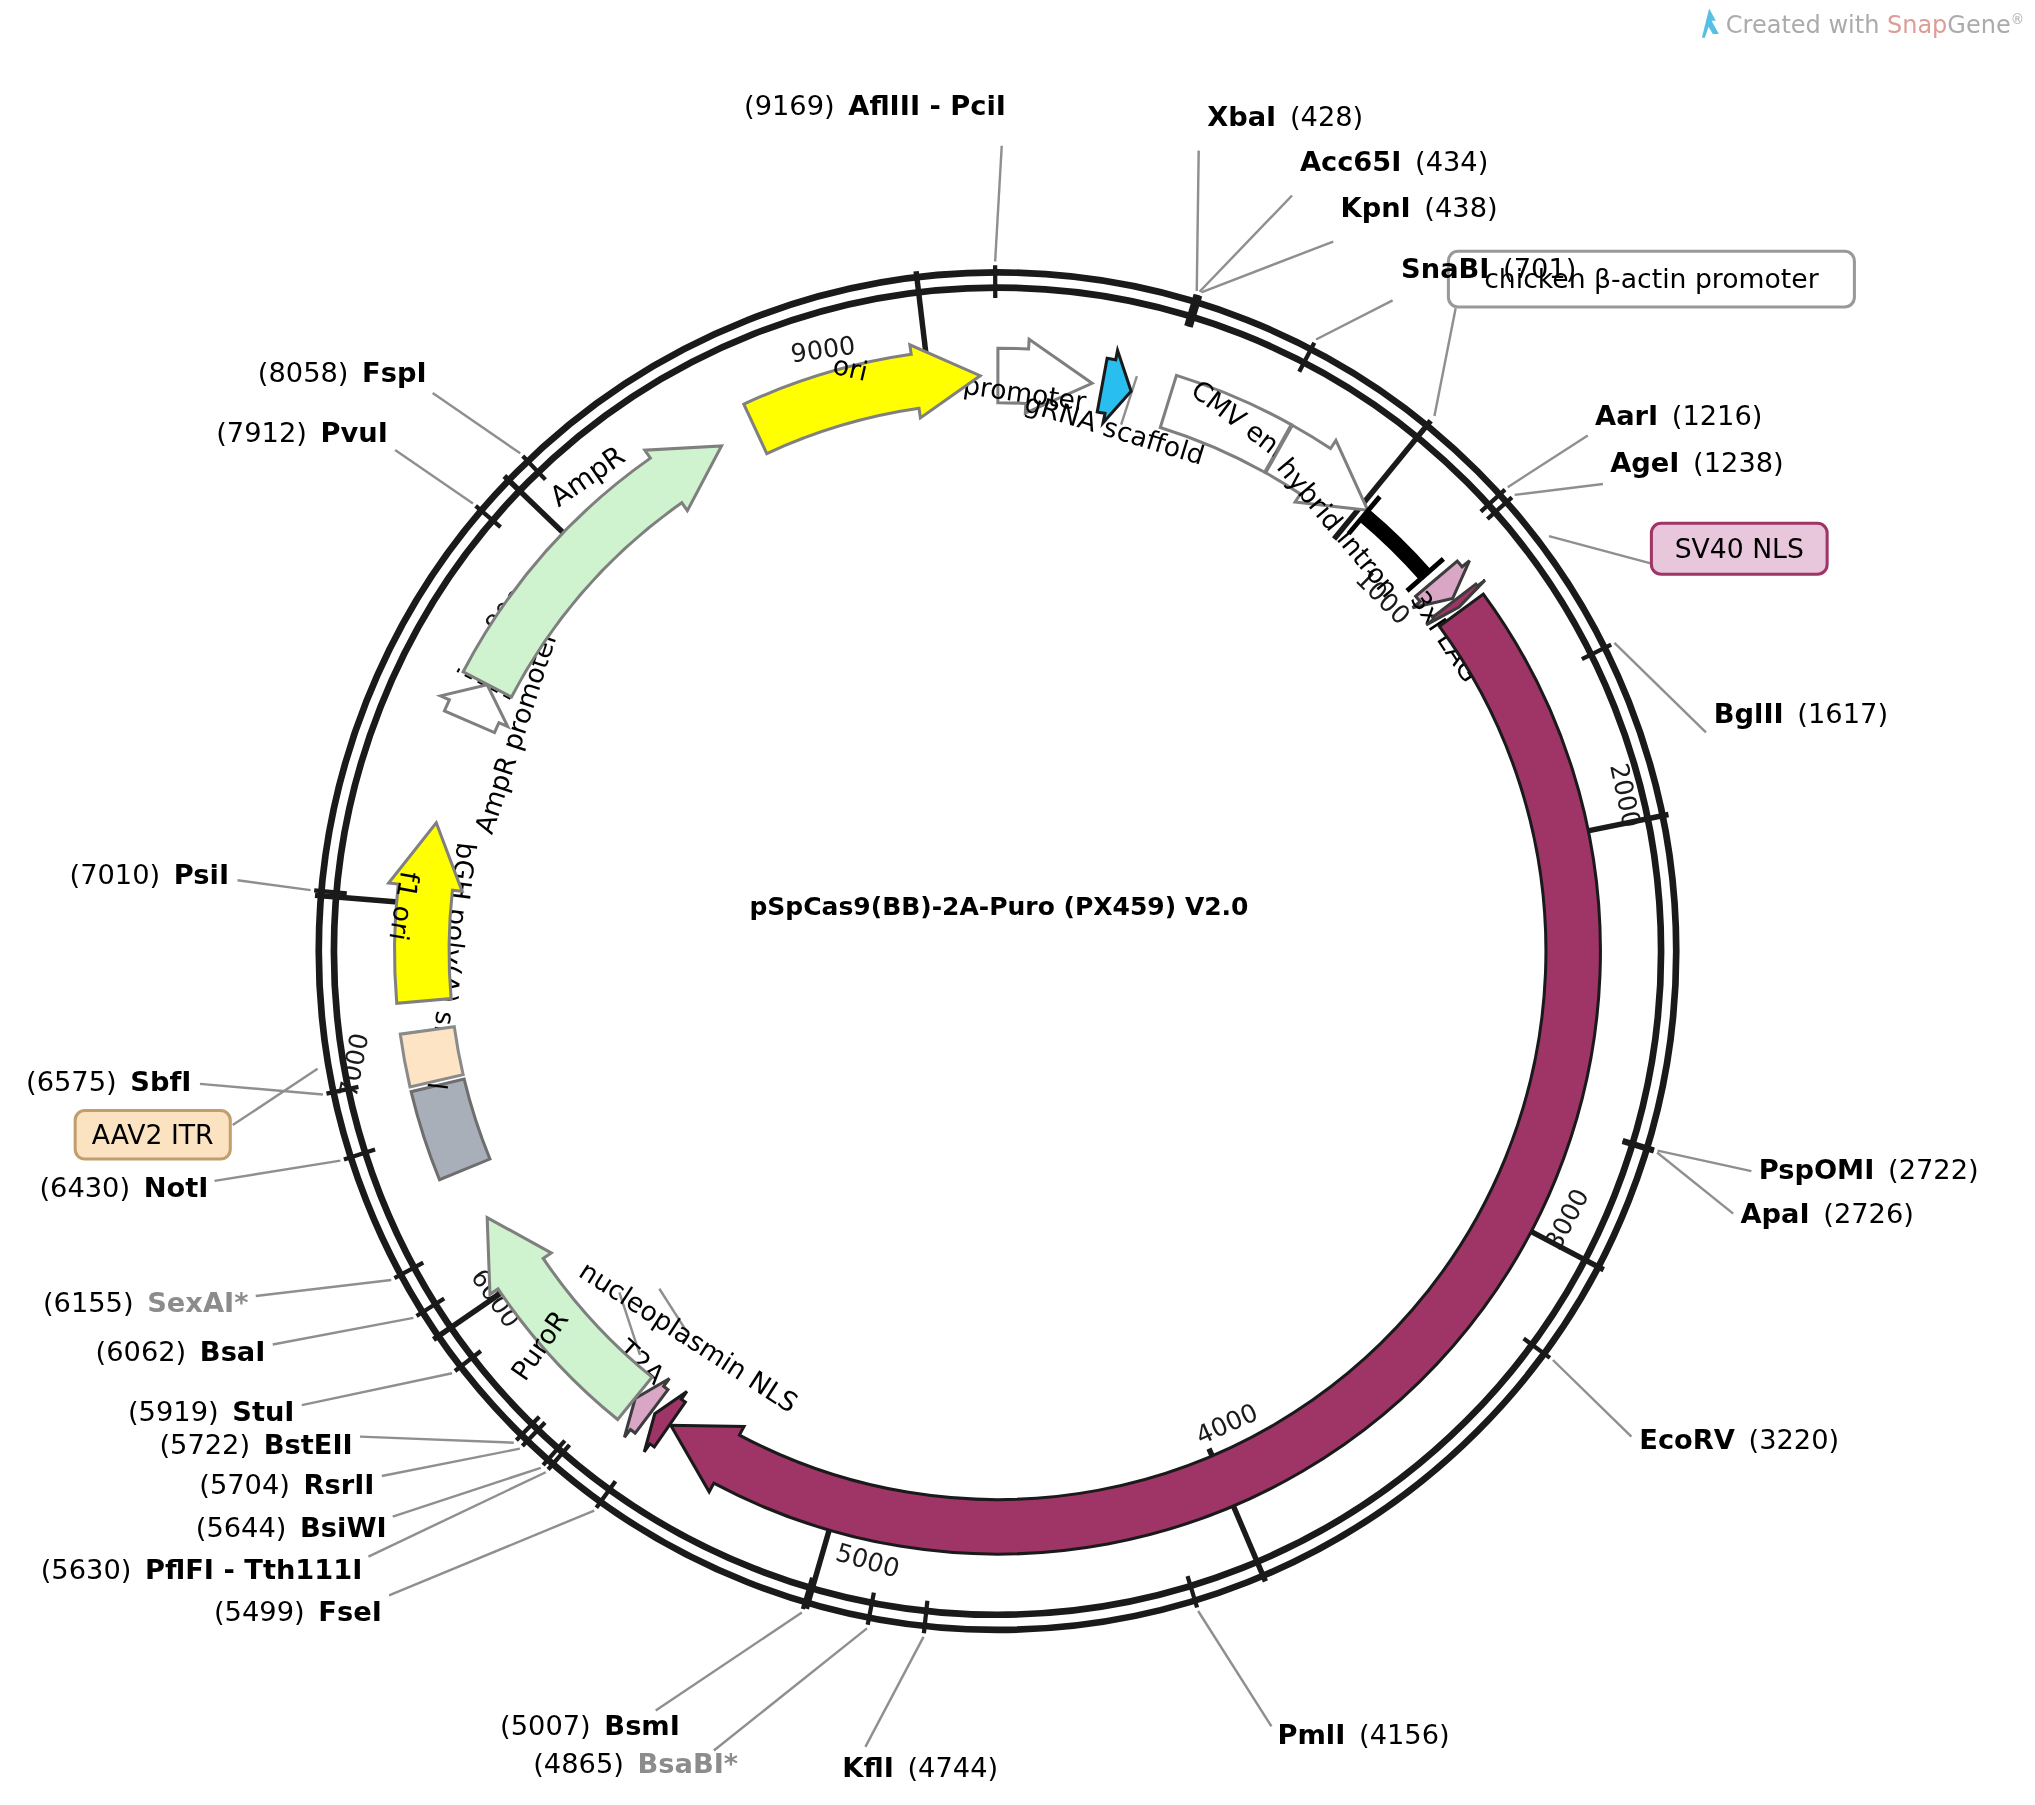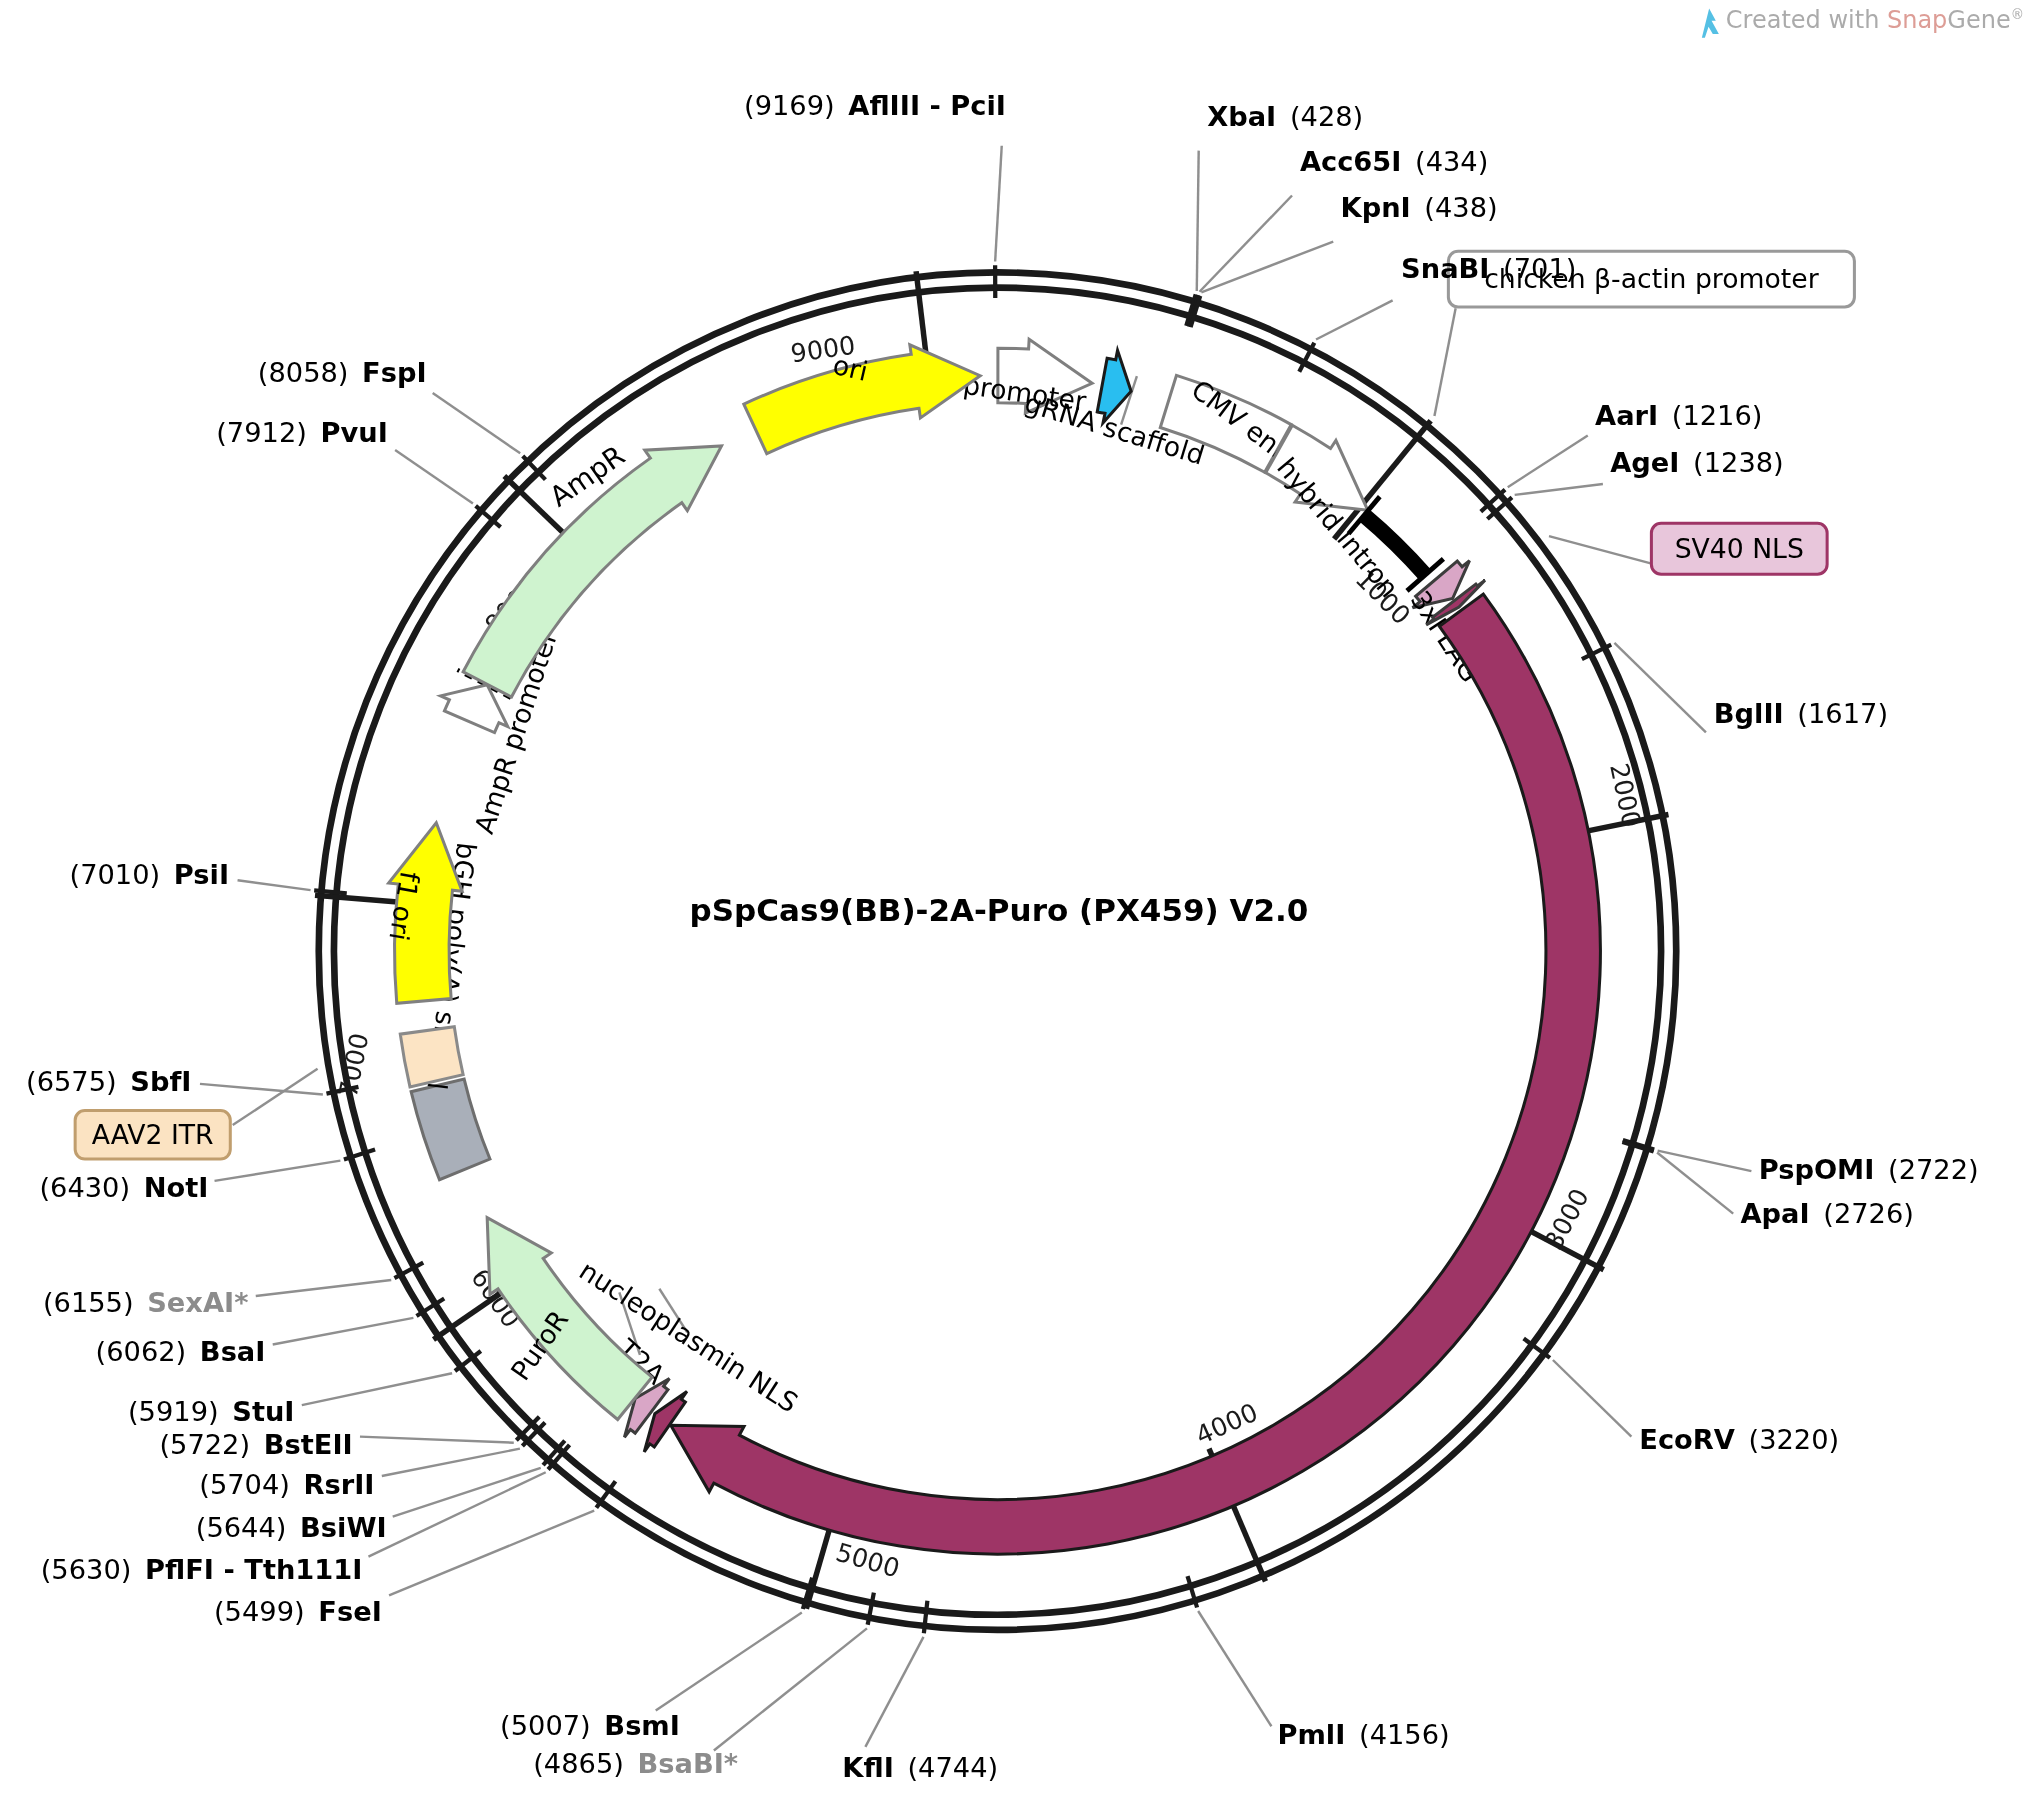--- a/index.html
+++ b/index.html
@@ -1,22 +1,22 @@
 <!DOCTYPE html>
 <html style="font-size:9.7px"><head>
 <meta charset="utf-8">
 <style>
   html,body{margin:0;padding:0;background:#ffffff;}
   body{width:2035px;height:1806px;position:relative;font-family:"DejaVu Sans","Liberation Sans",sans-serif;}
   #stage{position:absolute;inset:0;}
   svg.map{position:absolute;left:0;top:0;}
   .title-block{position:absolute;left:999px;top:892px;transform:translateX(-50%);text-align:center;white-space:nowrap;}
-  .title-block .t1{font-size:31px;font-weight:bold;color:#000;}
+  .title-block .t1{font-size:25px;font-weight:bold;color:#000;}
   .title-block .t2{font-size:24px;color:#000;margin-top:8.5px;}
-  .watermark{position:absolute;top:6px;right:11px;display:flex;align-items:flex-start;gap:3px;font-size:24px;color:#ababab;}
+  .watermark{position:absolute;top:6px;right:11px;display:flex;align-items:flex-end;gap:3px;font-size:24px;color:#ababab;}
   .watermark .brand-a{color:#dd9d96;}
   .watermark .reg{font-size:13.3px;vertical-align:super;}
 </style>
 </head>
 <body>
 
 <div id="stage">
   <svg id="map" class="map" width="2035" height="1806" viewBox="0 0 3358 2979" xmlns="http://www.w3.org/2000/svg">
       <line x1="1653" y1="240" x2="1642.1" y2="431.0" stroke="#8f8f8f" stroke-width="4"></line>
       <line x1="1978" y1="248" x2="1974.8" y2="479.5" stroke="#8f8f8f" stroke-width="4"></line>

